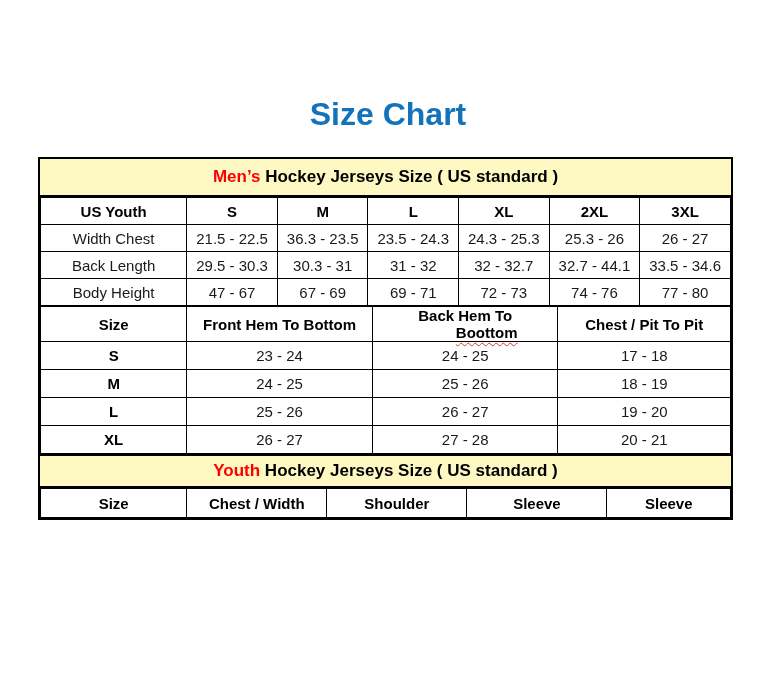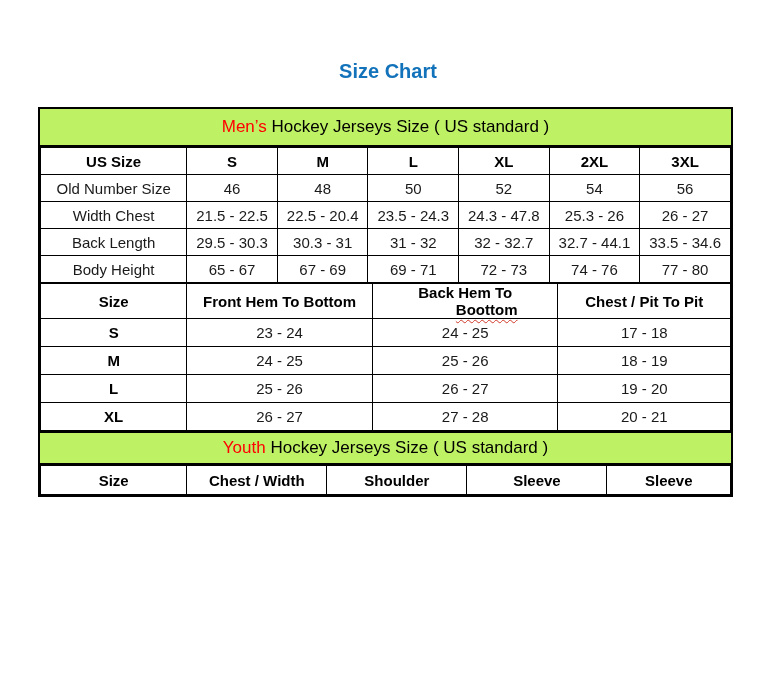--- a/index.html
+++ b/index.html
@@ -3,38 +3,38 @@
 <meta charset="utf-8">
 <style>
   * { box-sizing: border-box; margin: 0; padding: 0; }
   html, body {
     width: 776px; height: 692px;
     background: #ffffff;
     font-family: "Liberation Sans", sans-serif;
     overflow: hidden;
   }
   .page-title {
-    margin-top: 60px;
+    margin-top: 96px;
     text-align: center;
-    font-size: 20px;
+    font-size: 32px;
     font-weight: 700;
     color: #1272BA;
   }
   #tables {
     margin: 24px 0 0 38px;
     width: 695px;
     border: 2px solid #000;
     background: #fff;
   }
   .band {
-    background: #bef264;
+    background: #fef9c3;
     border-top: 2px solid #000;
     border-bottom: 2px solid #000;
     text-align: center;
-    font-weight: 400;
+    font-weight: 700;
     font-size: 17px;
     line-height: 22px;
     padding: 7px 0;
     color: #000;
   }
   .section:first-child .band { border-top: 0; }
   .youth .band { padding: 4px 12px; }
   .band .band-hl { color: #FF0000; }
   table.size-table {
     width: 100%;
@@ -78,60 +78,51 @@
           <col style="width: 21.2%;">
           <col style="width: 13.13%;">
           <col style="width: 13.13%;">
           <col style="width: 13.13%;">
           <col style="width: 13.13%;">
           <col style="width: 13.13%;">
           <col style="width: 13.15%;">
         </colgroup>
         <thead>
           <tr>
-            <th>US Size</th>
+            <th>US Youth</th>
             <th>S</th>
             <th>M</th>
             <th>L</th>
             <th>XL</th>
             <th>2XL</th>
             <th>3XL</th>
           </tr>
         </thead>
         <tbody>
           <tr>
-            <td>Old Number Size</td>
-            <td>46</td>
-            <td>48</td>
-            <td>50</td>
-            <td>52</td>
-            <td>54</td>
-            <td>56</td>
-          </tr>
-          <tr>
             <td>Width Chest</td>
             <td>21.5 - 22.5</td>
-            <td>22.5 - 20.4</td>
+            <td>36.3 - 23.5</td>
             <td>23.5 - 24.3</td>
-            <td>24.3 - 47.8</td>
+            <td>24.3 - 25.3</td>
             <td>25.3 - 26</td>
             <td>26 - 27</td>
           </tr>
           <tr>
             <td>Back Length</td>
             <td>29.5 - 30.3</td>
             <td>30.3 - 31</td>
             <td>31 - 32</td>
             <td>32 - 32.7</td>
             <td>32.7 - 44.1</td>
             <td>33.5 - 34.6</td>
           </tr>
           <tr>
             <td>Body Height</td>
-            <td>65 - 67</td>
+            <td>47 - 67</td>
             <td>67 - 69</td>
             <td>69 - 71</td>
             <td>72 - 73</td>
             <td>74 - 76</td>
             <td>77 - 80</td>
           </tr>
         </tbody>
       </table>
     </section>
     <section class="section womens">

